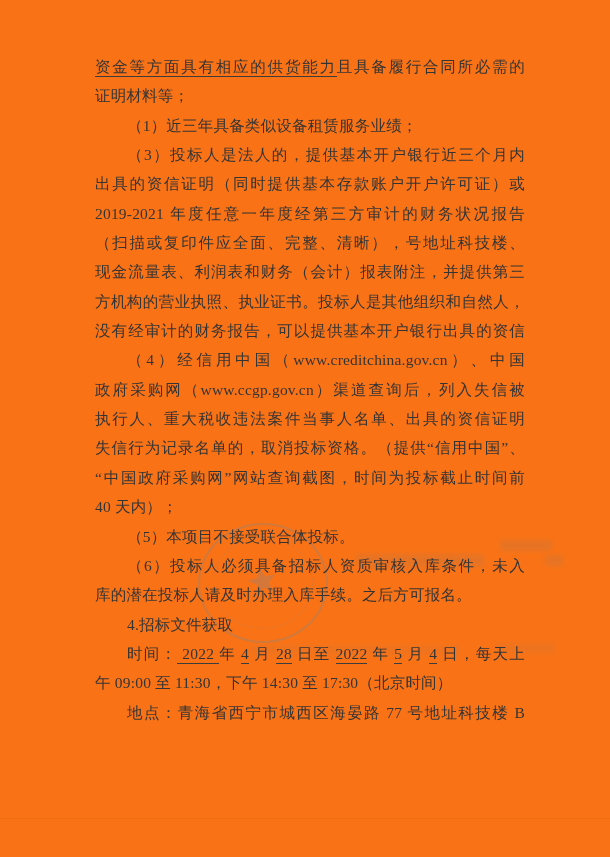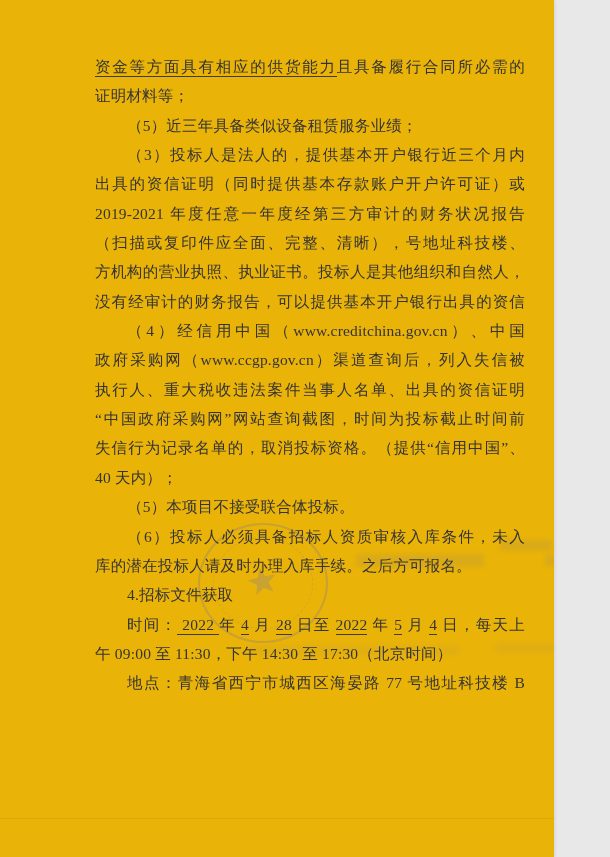--- a/index.html
+++ b/index.html
@@ -2,22 +2,22 @@
 <html><head>
 <meta charset="utf-8">
 <style>
   html,body{margin:0;padding:0;}
   body{
     font-family:"Liberation Serif","DejaVu Serif",serif;
     background:#e8e8e8;
   }
   .page{
     position:relative;
-    width:554px;height:857px;
-    background:#eab308;
+    width:610px;height:857px;
+    background:#f97316;
     overflow:hidden;
     box-shadow:0 0 4px rgba(0,0,0,.15);
   }
   .text-block{
     position:absolute;
     left:95px;top:52px;
     width:430px;
     font-size:15.5px;
     line-height:29.35px;
     color:#343434;
@@ -94,32 +94,33 @@
   <div class="artifact a1"></div>
   <div class="artifact a2"></div>
   <div class="artifact a3"></div>
   <div class="artifact a4"></div>
   <div class="artifact a5"></div>
   <div class="scan-line"></div>
 
   <div class="text-block">
       <div class="line fill"><span class="u">资金等方面具有相应的供货能力</span><span>且具备履行合同所必需的</span></div>
       <div class="line"><span>证明材料等；</span></div>
-      <div class="line indent"><span>（5）近三年具备类似设备租赁服务业绩；</span></div>
+      <div class="line indent"><span>（1）近三年具备类似设备租赁服务业绩；</span></div>
       <div class="line indent fill"><span>（3）投标人是法人的，提供基本开户银行近三个月内</span></div>
       <div class="line fill"><span>出具的资信证明（同时提供基本存款账户开户许可证）或</span></div>
       <div class="line fill"><span>2019-2021 年度任意一年度经第三方审计的财务状况报告</span></div>
       <div class="line fill"><span>（扫描或复印件应全面、完整、清晰），号地址科技楼、</span></div>
+      <div class="line fill"><span>现金流量表、利润表和财务（会计）报表附注，并提供第三</span></div>
       <div class="line fill"><span>方机构的营业执照、执业证书。投标人是其他组织和自然人，</span></div>
       <div class="line fill"><span>没有经审计的财务报告，可以提供基本开户银行出具的资信</span></div>
       <div class="line indent fill"><span>（4）经信用中国（www.creditchina.gov.cn）、中国</span></div>
       <div class="line fill"><span>政府采购网（www.ccgp.gov.cn）渠道查询后，列入失信被</span></div>
       <div class="line fill"><span>执行人、重大税收违法案件当事人名单、出具的资信证明</span></div>
+      <div class="line fill"><span>失信行为记录名单的，取消投标资格。（提供“信用中国”、</span></div>
       <div class="line fill"><span>“中国政府采购网”网站查询截图，时间为投标截止时间前</span></div>
-      <div class="line fill"><span>失信行为记录名单的，取消投标资格。（提供“信用中国”、</span></div>
       <div class="line"><span>40 天内）；</span></div>
       <div class="line indent"><span>（5）本项目不接受联合体投标。</span></div>
       <div class="line indent fill"><span>（6）投标人必须具备招标人资质审核入库条件，未入</span></div>
       <div class="line"><span>库的潜在投标人请及时办理入库手续。之后方可报名。</span></div>
       <div class="line indent"><span>4.招标文件获取</span></div>
       <div class="line indent fill"><span>时间：</span><span class="u"> 2022 </span><span>年 </span><span class="u">4</span><span> 月 </span><span class="u">28</span><span> 日至 </span><span class="u">2022</span><span> 年 </span><span class="u">5</span><span> 月 </span><span class="u">4</span><span> 日，每天上</span></div>
       <div class="line"><span>午 09:00 至 11:30，下午 14:30 至 17:30（北京时间）</span></div>
       <div class="line indent fill"><span>地点：青海省西宁市城西区海晏路 77 号地址科技楼 B</span></div>
     </div>
 

